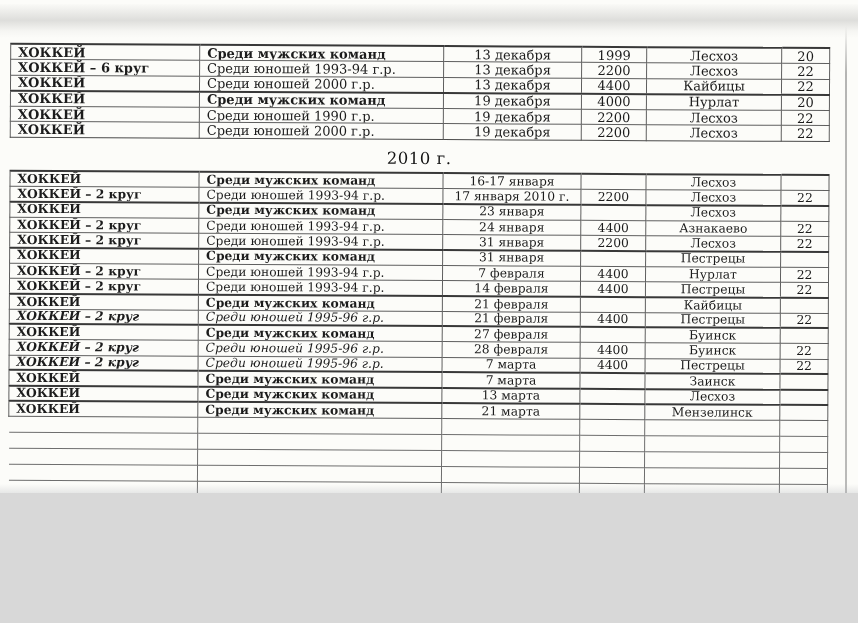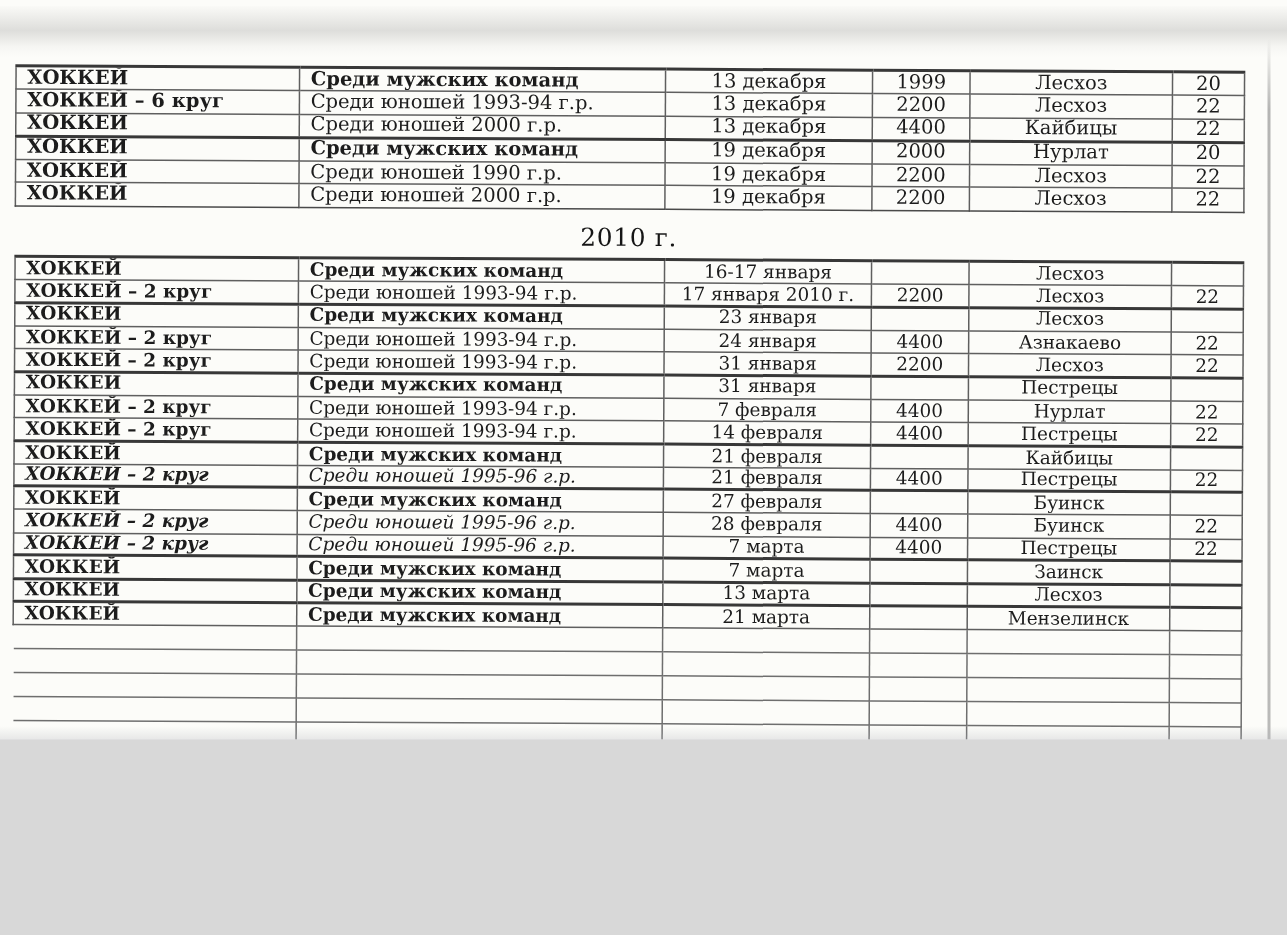--- a/index.html
+++ b/index.html
@@ -93,21 +93,21 @@
             <td class="col-category">Среди юношей 2000 г.р.</td>
             <td class="col-date">13 декабря</td>
             <td class="col-fee">4400</td>
             <td class="col-location">Кайбицы</td>
             <td class="col-count">22</td>
           </tr>
           <tr class="row-men">
             <td class="col-sport">ХОККЕЙ</td>
             <td class="col-category">Среди мужских команд</td>
             <td class="col-date">19 декабря</td>
-            <td class="col-fee">2000</td>
+            <td class="col-fee">4000</td>
             <td class="col-location">Нурлат</td>
             <td class="col-count">20</td>
           </tr>
           <tr class="row-youth">
             <td class="col-sport">ХОККЕЙ</td>
             <td class="col-category">Среди юношей 1990 г.р.</td>
             <td class="col-date">19 декабря</td>
             <td class="col-fee">2200</td>
             <td class="col-location">Лесхоз</td>
             <td class="col-count">22</td>

